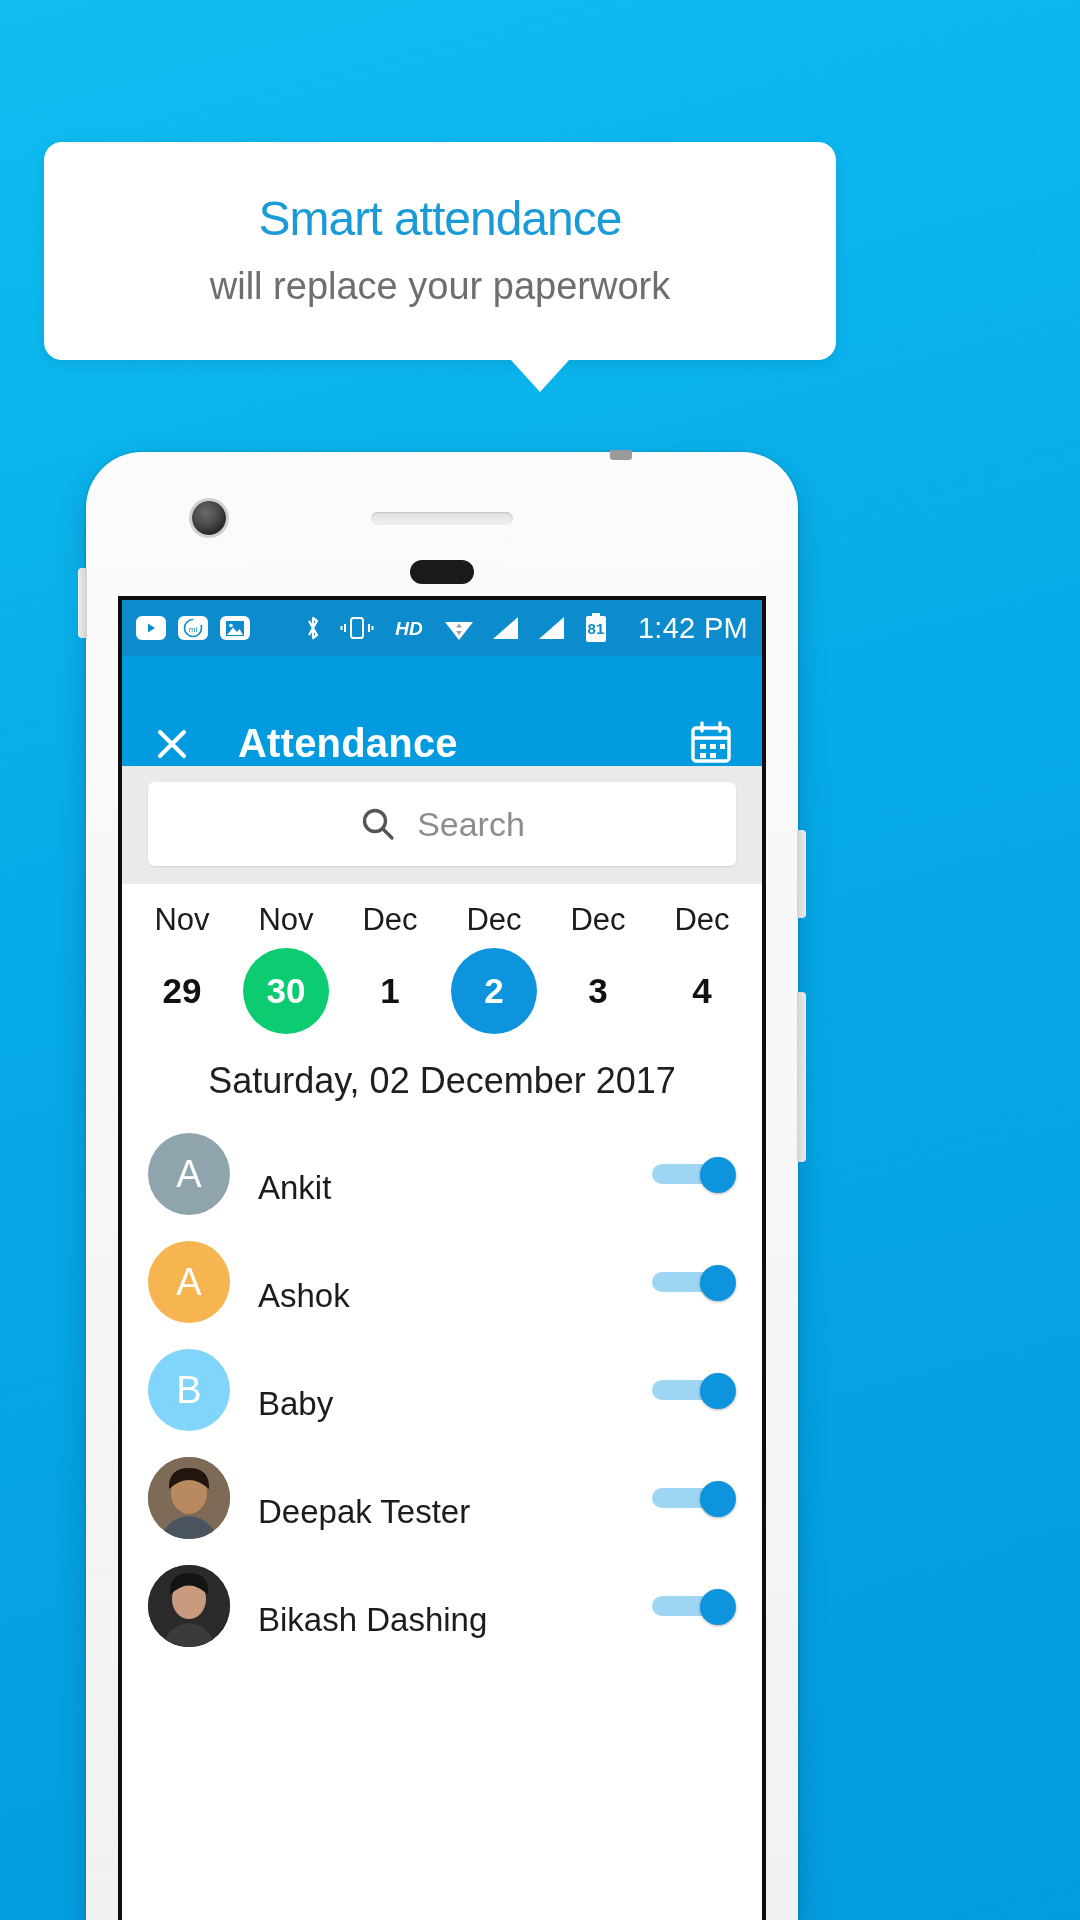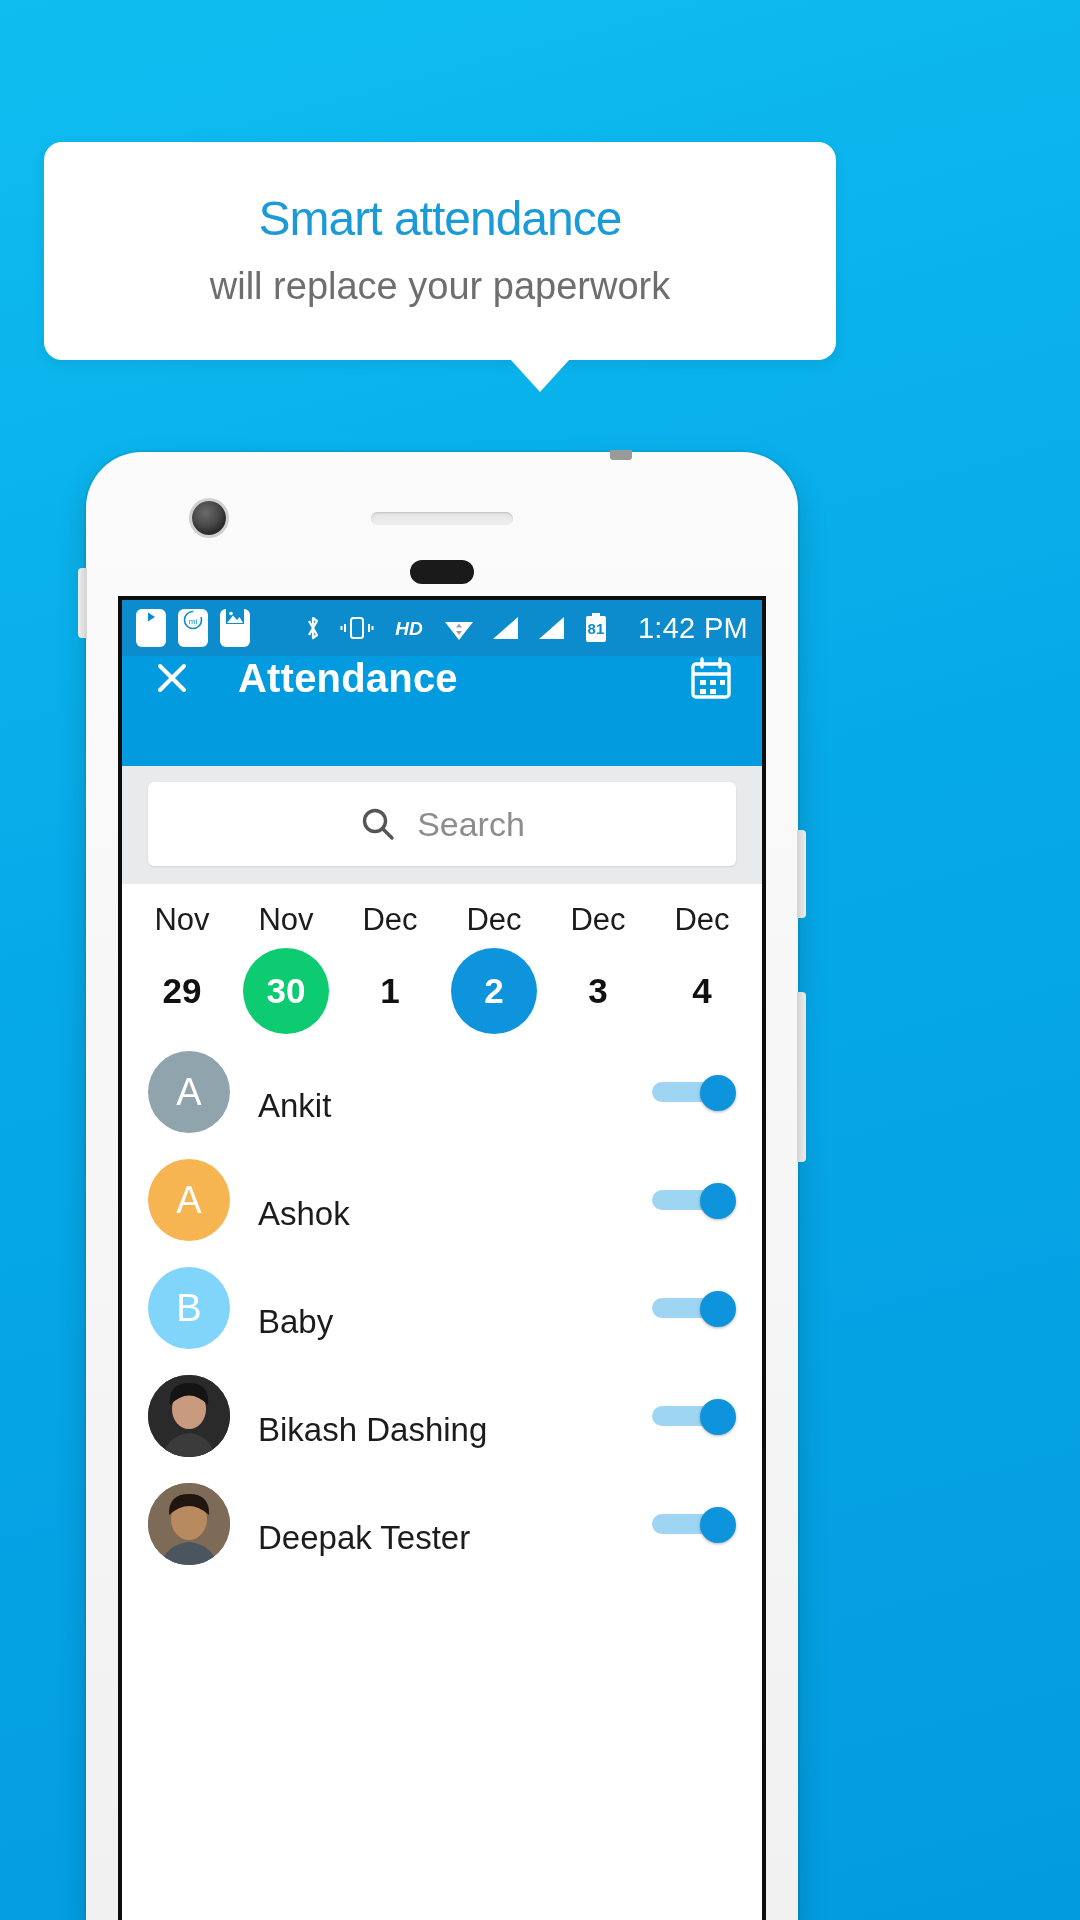--- a/index.html
+++ b/index.html
@@ -72,31 +72,31 @@
   }
 
   
   #statusbar{
     height:56px; background:#0c8bcd; display:flex; align-items:center;
     padding:0 14px; color:#ffffff;
   }
   #status-left{ display:flex; align-items:center; gap:12px; }
   #status-right{ margin-left:auto; display:flex; align-items:center; gap:18px; }
   .sb-sq{
-    width:30px;height:38px;border-radius:6px;background:#ffffff;
-    display:flex;align-items:flex-start;justify-content:center;
+    width:30px;height:24px;border-radius:6px;background:#ffffff;
+    display:flex;align-items:center;justify-content:center;
   }
   .sb-sq svg{ display:block; }
   .sb-ico{ display:flex; align-items:center; }
   #status-time{ font-size:29px; font-weight:400; letter-spacing:.3px; margin-left:12px; }
   #batt-num{ font-size:15px; font-weight:700; color:#0c8bcd; }
 
   
   #appbar{
-    height:110px; background:#039be0; display:flex; align-items:flex-start;
+    height:110px; background:#039be0; display:flex; align-items:flex-end;
     padding:0 28px; color:#fff;
   }
   #appbar-title{ font-size:40px; font-weight:700; margin-left:44px; letter-spacing:.2px; }
   #appbar-spacer{ flex:1; }
 
   
   #search-wrap{
     background:#e9eaec; padding:16px 26px 18px 26px;
   }
   #search-box{
@@ -304,20 +304,21 @@
       <div class="date-cell">
         <span class="date-mon">Dec</span>
         <span class="date-num">3</span>
       </div>
       <div class="date-cell">
         <span class="date-mon">Dec</span>
         <span class="date-num">4</span>
       </div>
     </div>
 
+    <div id="day-header">Saturday, 02 December 2017</div>
 
     <div id="att-list">
 
       <div class="att-row">
         <span class="avatar" style="background:#90a4ae;">
           <span>A</span>
         </span>
         <span class="att-name">Ankit</span>
         <span class="switch">
           <span class="track"></span>
@@ -334,20 +335,36 @@
           <span class="track"></span>
           <span class="knob"></span>
         </span>
       </div>
 
       <div class="att-row">
         <span class="avatar" style="background:#81d4fa;">
           <span>B</span>
         </span>
         <span class="att-name">Baby</span>
+        <span class="switch">
+          <span class="track"></span>
+          <span class="knob"></span>
+        </span>
+      </div>
+
+      <div class="att-row">
+        <span class="avatar" style="background:#6b5a4a;">
+          <svg class="ph-face" viewBox="0 0 82 82">
+            <rect width="82" height="82" fill="#7d6a57"></rect>
+            <ellipse cx="41" cy="36" rx="18" ry="21" fill="#b9895f"></ellipse>
+            <path d="M21 32 q20 -18 40 0 q1 -21 -20 -21 q-21 0 -20 21z" fill="#20160f"></path>
+            <path d="M12 82 q7 -21 29 -23 q22 2 29 23z" fill="#4a5560"></path>
+          </svg>
+        </span>
+        <span class="att-name">Deepak Tester</span>
         <span class="switch">
           <span class="track"></span>
           <span class="knob"></span>
         </span>
       </div>
 
       <div class="att-row">
         <span class="avatar" style="background:#1e1e1e;">
           <svg class="ph-face" viewBox="0 0 82 82">
             <rect width="82" height="82" fill="#2a2a2a"></rect>
@@ -356,31 +373,15 @@
             <path d="M14 82 q6 -22 27 -24 q21 2 27 24z" fill="#3b3b3b"></path>
           </svg>
         </span>
         <span class="att-name">Bikash Dashing</span>
         <span class="switch">
           <span class="track"></span>
           <span class="knob"></span>
         </span>
       </div>
 
-      <div class="att-row">
-        <span class="avatar" style="background:#6b5a4a;">
-          <svg class="ph-face" viewBox="0 0 82 82">
-            <rect width="82" height="82" fill="#7d6a57"></rect>
-            <ellipse cx="41" cy="36" rx="18" ry="21" fill="#b9895f"></ellipse>
-            <path d="M21 32 q20 -18 40 0 q1 -21 -20 -21 q-21 0 -20 21z" fill="#20160f"></path>
-            <path d="M12 82 q7 -21 29 -23 q22 2 29 23z" fill="#4a5560"></path>
-          </svg>
-        </span>
-        <span class="att-name">Deepak Tester</span>
-        <span class="switch">
-          <span class="track"></span>
-          <span class="knob"></span>
-        </span>
-      </div>
-
     </div>
   </div>
 </div>
 
 </body></html>

